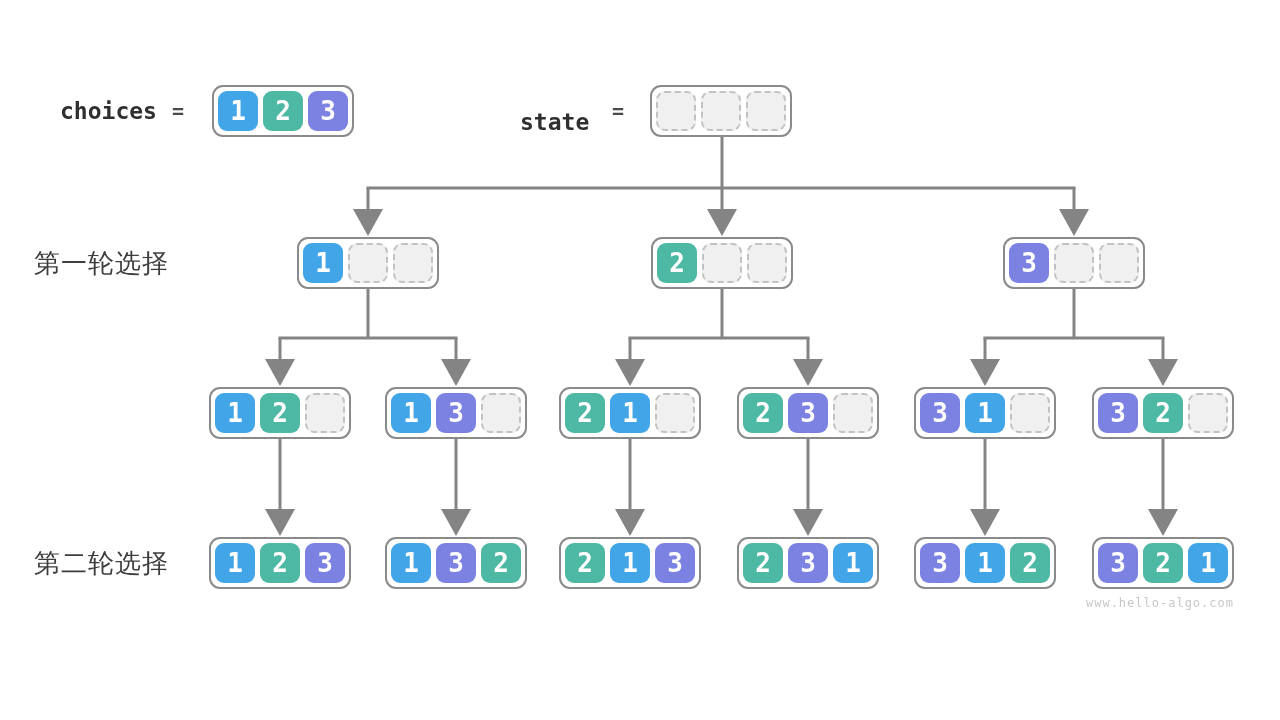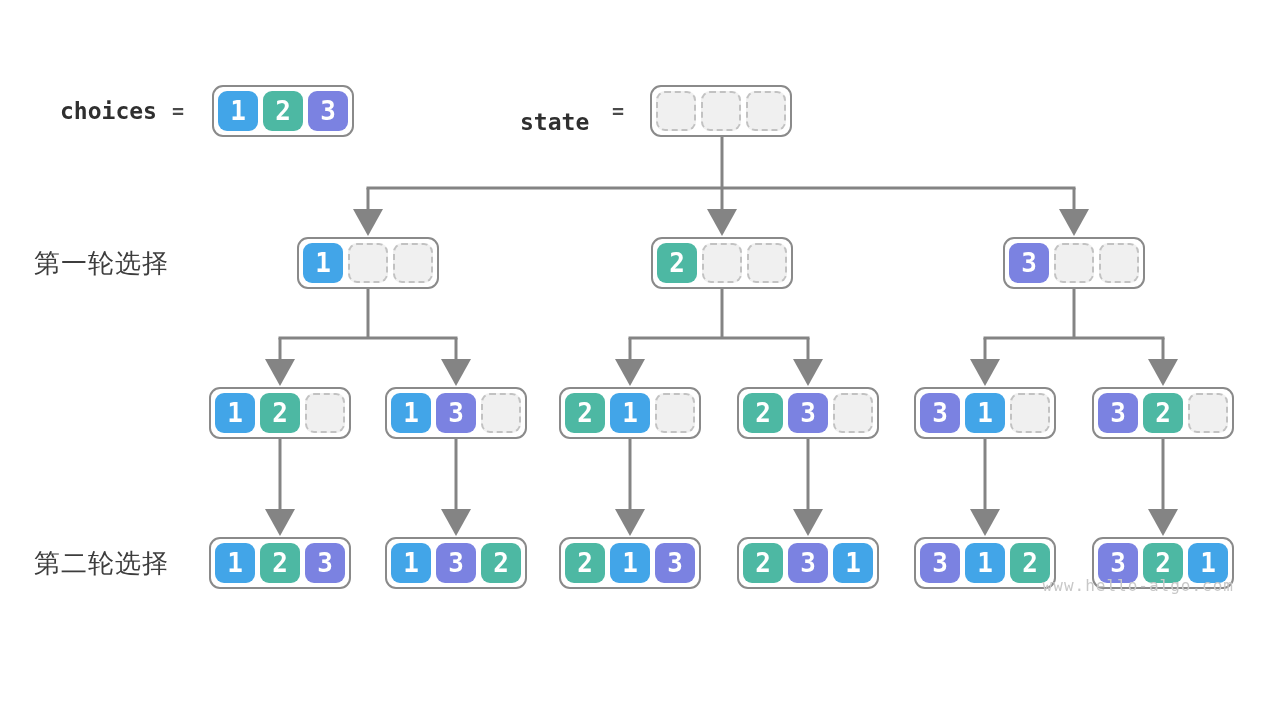--- a/index.html
+++ b/index.html
@@ -69,23 +69,23 @@
     height: 52px;
     line-height: 52px;
     font-size: 26px;
     color: #3d3d3d;
     letter-spacing: 1px;
     white-space: nowrap;
   }
   .watermark {
     position: absolute;
     right: 46px;
-    bottom: 37px;
-    font-family: "DejaVu Sans Mono", "Liberation Mono", monospace;
-    font-size: 16px;
+    bottom: 22px;
+    font-family: "DejaVu Sans Mono", "Liberation Mono", monospace;
+    font-size: 12px;
     color: #c8c8c8;
     letter-spacing: 1px;
   }
 </style>
 </head>
 <body>
 
 <div class="canvas">
   <svg id="connectors" viewBox="0 0 1280 720">
       <defs>

